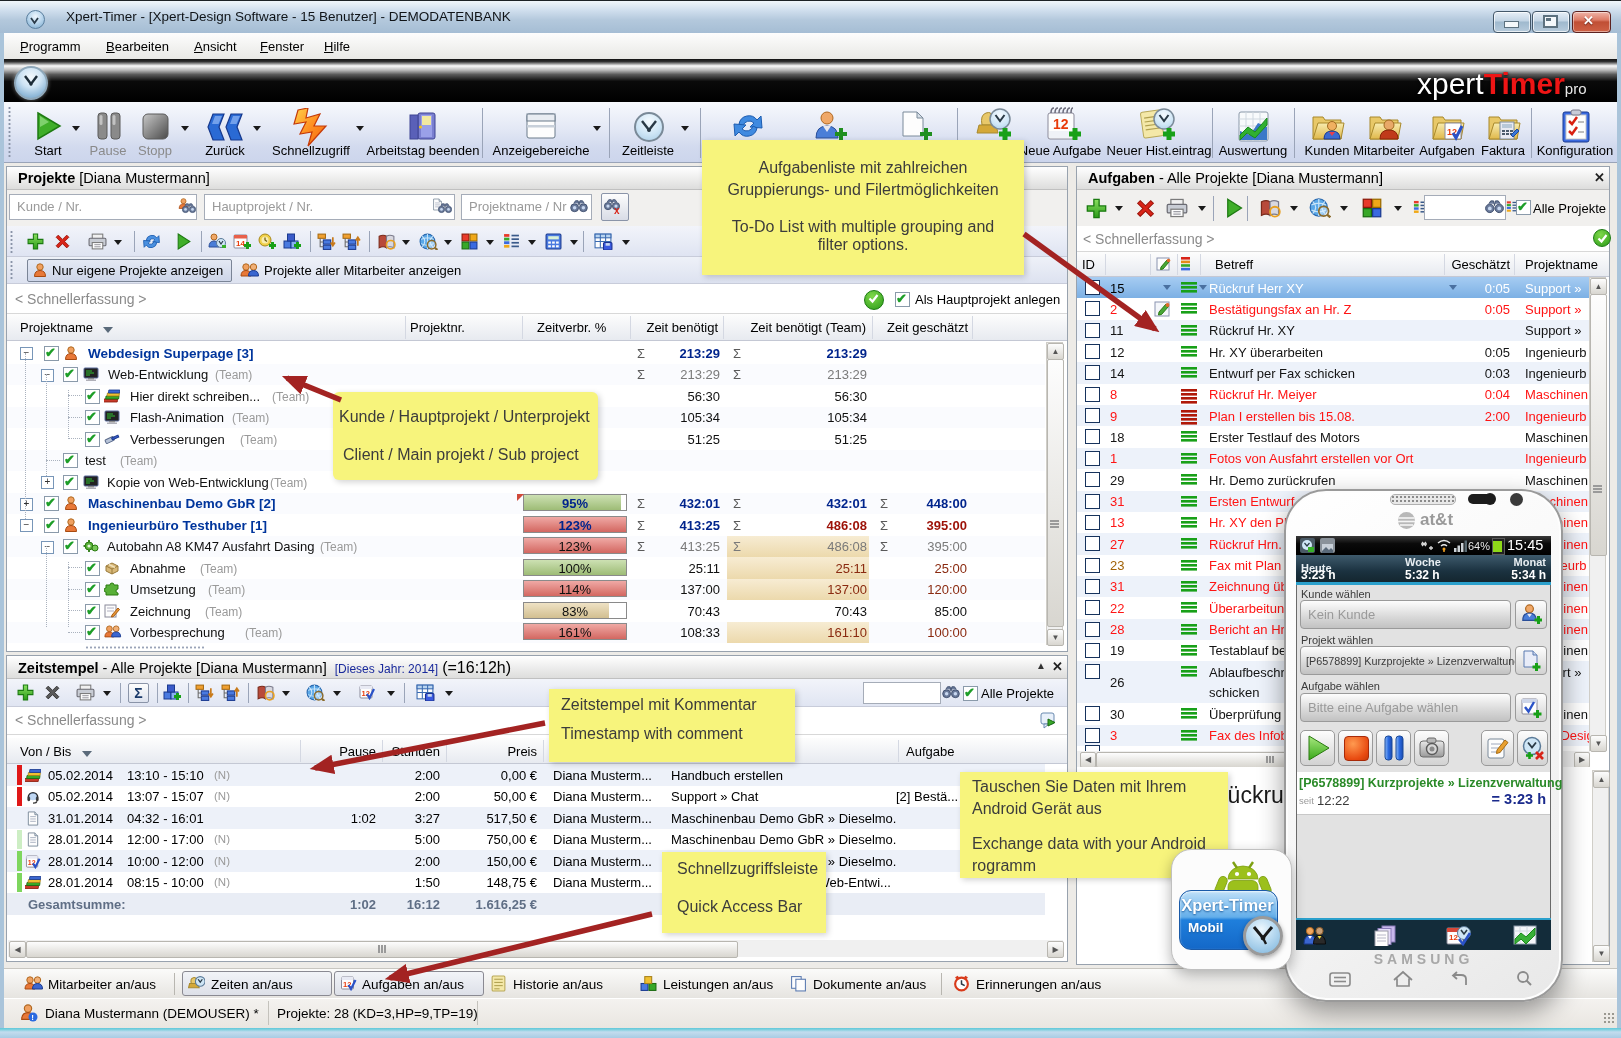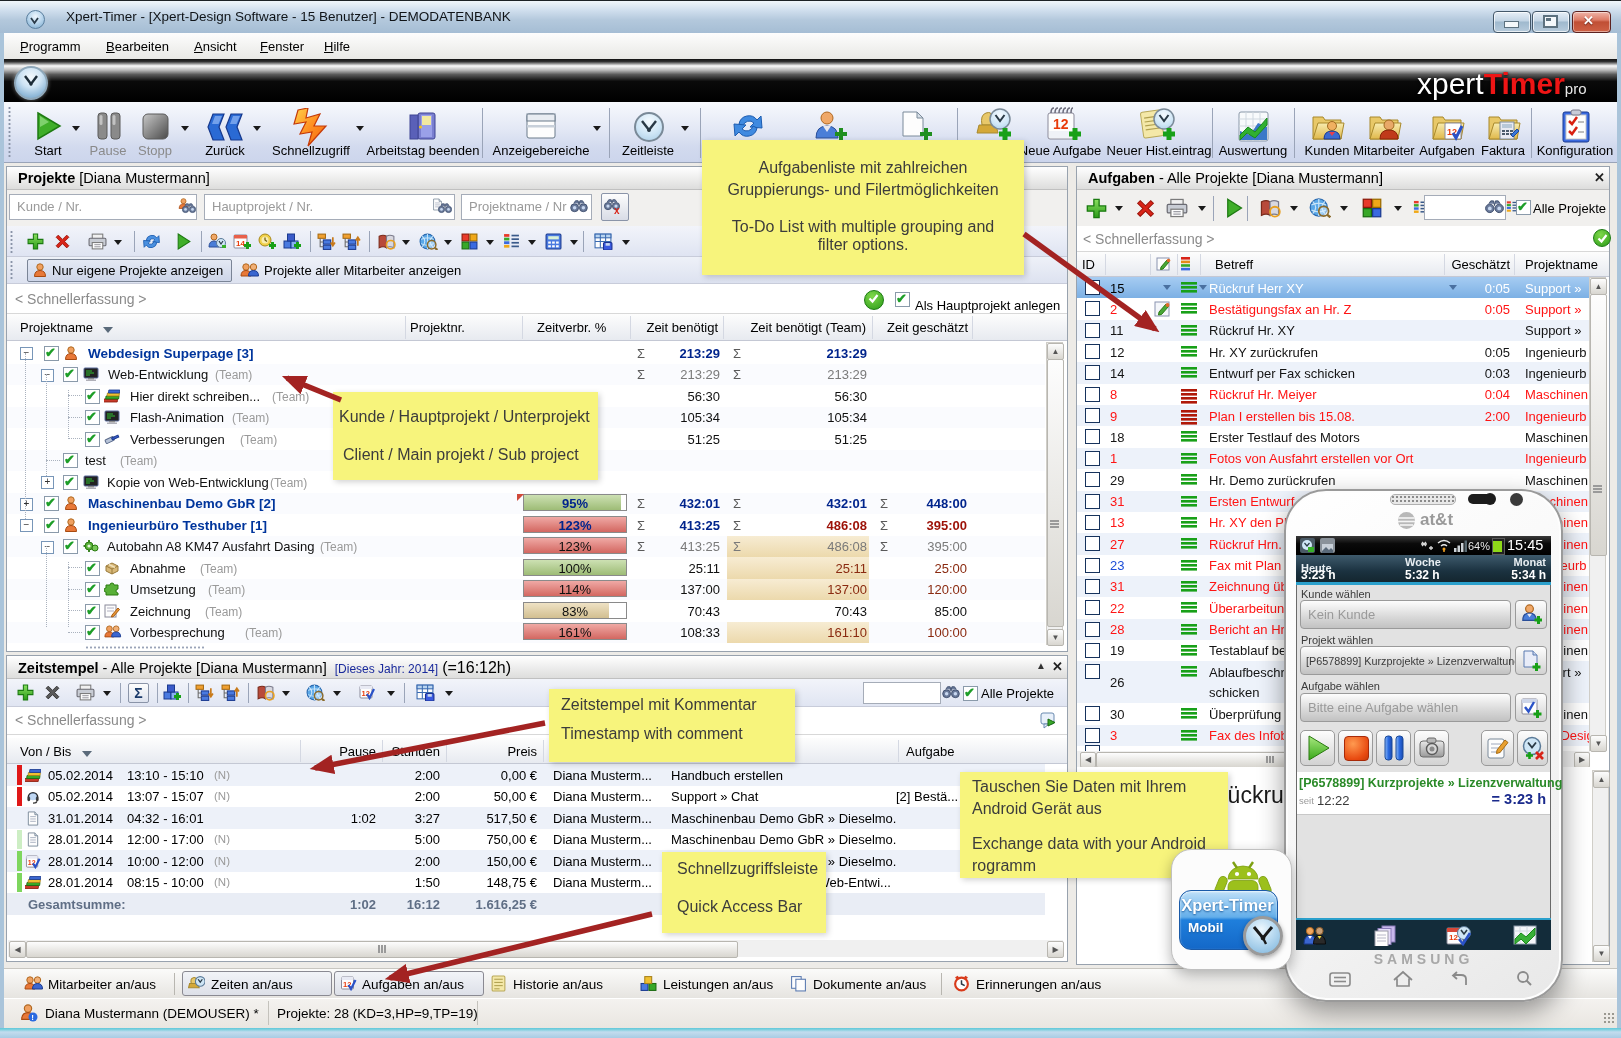--- a/index.html
+++ b/index.html
@@ -662,21 +662,21 @@
       </svg></div>
 <div class="ab" style="left:264px;top:263px;">Projekte aller Mitarbeiter anzeigen</div>
 
 <div class="ab" style="left:7px;top:284px;width:1060px;height:30px;background:#fff;border-bottom:1px solid #d8d8d8;box-sizing:border-box;"></div>
 <div class="ab g" style="left:15px;top:291px;font-size:14px;">&lt; Schnellerfassung &gt;</div>
 <div class="ab" style="left:864px;top:290px;width:18px;height:18px;border-radius:50%;background:radial-gradient(circle at 40% 30%,#7fd84a,#2a9a18);border:1px solid #1a7a10;"></div>
 <div class="ab" style="left:868px;top:292px;"><svg width="11" height="11">
         <path d="M1.5 5.5 L4.5 8.5 L9.5 2" stroke="#fff" stroke-width="2.2" fill="none"></path>
       </svg></div>
 <div class="chk" style="left:895px;top:292px;"></div>
-<div class="ab" style="left:915px;top:292px;margin-top:6px;">Als Hauptprojekt anlegen</div>
+<div class="ab" style="left:915px;top:292px;">Als Hauptprojekt anlegen</div>
 
 <div class="ab" style="left:7px;top:314px;width:1060px;height:27px;background:linear-gradient(#fdfdfd,#e7eaf0);border-bottom:1px solid #c4c8d4;box-sizing:border-box;"></div>
 <div class="ab" style="left:20px;top:320px;">Projektname</div>
 <div class="ab" style="left:103px;top:327px;width:0;height:0;border-left:5px solid transparent;border-right:5px solid transparent;border-top:6px solid #5a6a7a;"></div>
 <div class="ab" style="left:410px;top:320px;">Projektnr.</div>
 <div class="ab" style="left:537px;top:320px;">Zeitverbr. %</div>
 <div class="ab" style="left:645px;top:320px;width:73px;text-align:right;">Zeit benötigt</div>
 <div class="ab" style="left:736px;top:320px;width:130px;text-align:right;white-space:nowrap;">Zeit benötigt (Team)</div>
 <div class="ab" style="left:884px;top:320px;width:84px;text-align:right;">Zeit geschätzt</div>
 <div class="tbl-sep" style="left:405px;top:316px;height:23px;"></div>
@@ -1205,21 +1205,21 @@
 <div class="ab" style="left:1209px;top:323.20000000000005px;color:#141414;white-space:nowrap;overflow:hidden;width:233px;">Rückruf Hr. XY</div>
 <div class="ab" style="left:1525px;top:323.20000000000005px;color:#141414;white-space:nowrap;overflow:hidden;width:64px;">Support »</div>
 <div class="ab" style="left:1077px;top:341.05000000000007px;width:512px;height:21.35px;background:#ffffff;"></div>
 <div class="cbx" style="left:1085px;top:344.05000000000007px;"></div>
 <div class="ab" style="left:1110px;top:344.55000000000007px;color:#141414;">12</div>
 <div class="ab" style="left:1181px;top:345.05000000000007px;"><svg width="17" height="16">
         <rect x="0" y="1" width="16" height="2.6" fill="#18a018"></rect>
         <rect x="0" y="5" width="16" height="2.6" fill="#18a018"></rect>
         <rect x="0" y="9" width="16" height="2.6" fill="#18a018"></rect>
       </svg></div>
-<div class="ab" style="left:1209px;top:344.55000000000007px;color:#141414;white-space:nowrap;overflow:hidden;width:233px;">Hr. XY zurückrufen</div>
+<div class="ab" style="left:1209px;top:344.55000000000007px;color:#141414;white-space:nowrap;overflow:hidden;width:233px;">Hr. XY überarbeiten</div>
 <div class="ab" style="left:1440px;top:344.55000000000007px;width:70px;text-align:right;color:#141414;">0:05</div>
 <div class="ab" style="left:1525px;top:344.55000000000007px;color:#141414;white-space:nowrap;overflow:hidden;width:64px;">Ingenieurb</div>
 <div class="ab" style="left:1077px;top:362.4000000000001px;width:512px;height:21.35px;background:#edf2fa;"></div>
 <div class="cbx" style="left:1085px;top:365.4000000000001px;"></div>
 <div class="ab" style="left:1110px;top:365.9000000000001px;color:#141414;">14</div>
 <div class="ab" style="left:1181px;top:366.4000000000001px;"><svg width="17" height="16">
         <rect x="0" y="1" width="16" height="2.6" fill="#18a018"></rect>
         <rect x="0" y="5" width="16" height="2.6" fill="#18a018"></rect>
         <rect x="0" y="9" width="16" height="2.6" fill="#18a018"></rect>
       </svg></div>
@@ -1305,21 +1305,21 @@
 <div class="ab" style="left:1110px;top:536.7000000000003px;color:#ff1414;">27</div>
 <div class="ab" style="left:1181px;top:537.2000000000003px;"><svg width="17" height="16">
         <rect x="0" y="1" width="16" height="2.6" fill="#18a018"></rect>
         <rect x="0" y="5" width="16" height="2.6" fill="#18a018"></rect>
         <rect x="0" y="9" width="16" height="2.6" fill="#18a018"></rect>
       </svg></div>
 <div class="ab" style="left:1209px;top:536.7000000000003px;color:#ff1414;white-space:nowrap;overflow:hidden;width:233px;">Rückruf Hrn. Maier</div>
 <div class="ab" style="left:1525px;top:536.7000000000003px;color:#ff1414;white-space:nowrap;overflow:hidden;width:64px;">Maschinen</div>
 <div class="ab" style="left:1077px;top:554.5500000000003px;width:512px;height:21.35px;background:#ffffff;"></div>
 <div class="cbx" style="left:1085px;top:557.5500000000003px;"></div>
-<div class="ab" style="left:1110px;top:558.0500000000003px;color:#1d4ed8;">23</div>
+<div class="ab" style="left:1110px;top:558.0500000000003px;color:#a16207;">23</div>
 <div class="ab" style="left:1181px;top:558.5500000000003px;"><svg width="17" height="16">
         <rect x="0" y="1" width="16" height="2.6" fill="#18a018"></rect>
         <rect x="0" y="5" width="16" height="2.6" fill="#18a018"></rect>
         <rect x="0" y="9" width="16" height="2.6" fill="#18a018"></rect>
       </svg></div>
 <div class="ab" style="left:1209px;top:558.0500000000003px;color:#ff1414;white-space:nowrap;overflow:hidden;width:233px;">Fax mit Plan an Hrn. Z</div>
 <div class="ab" style="left:1525px;top:558.0500000000003px;color:#ff1414;white-space:nowrap;overflow:hidden;width:64px;">Ingenieurb</div>
 <div class="ab" style="left:1077px;top:575.9000000000003px;width:512px;height:21.35px;background:#edf2fa;"></div>
 <div class="cbx" style="left:1085px;top:578.9000000000003px;"></div>
 <div class="ab" style="left:1110px;top:579.4000000000003px;color:#ff1414;">31</div>
@@ -1675,21 +1675,21 @@
       </svg></div>
 </div>
 
 <div id="notes">
 <div class="note" style="left:702px;top:140px;width:322px;height:135px;text-align:center;">
 <div class="ab" style="left:0;top:19px;width:322px;">Aufgabenliste mit zahlreichen</div>
 <div class="ab" style="left:0;top:41px;width:322px;">Gruppierungs- und Filertmöglichkeiten</div>
 <div class="ab" style="left:0;top:78px;width:322px;">To-Do List with multiple grouping and</div>
 <div class="ab" style="left:0;top:96px;width:322px;">filter options.</div>
 </div>
-<div class="note" style="left:333px;top:392px;width:265px;height:88px;">
+<div class="note" style="left:333px;top:392px;width:265px;height:88px;border-radius:6px;">
 <div class="ab" style="left:6px;top:16px;white-space:nowrap;">Kunde / Hauptprojekt / Unterprojekt</div>
 <div class="ab" style="left:10px;top:54px;white-space:nowrap;">Client / Main projekt / Sub project</div>
 </div>
 <div class="note" style="left:662px;top:852px;width:164px;height:81px;">
 <div class="ab" style="left:15px;top:8px;white-space:nowrap;">Schnellzugriffsleiste</div>
 <div class="ab" style="left:15px;top:46px;white-space:nowrap;">Quick Access Bar</div>
 </div>
 <div class="note" style="left:549px;top:689px;width:246px;height:73px;">
 <div class="ab" style="left:12px;top:7px;white-space:nowrap;">Zeitstempel mit Kommentar</div>
 <div class="ab" style="left:12px;top:36px;white-space:nowrap;">Timestamp with comment</div>

